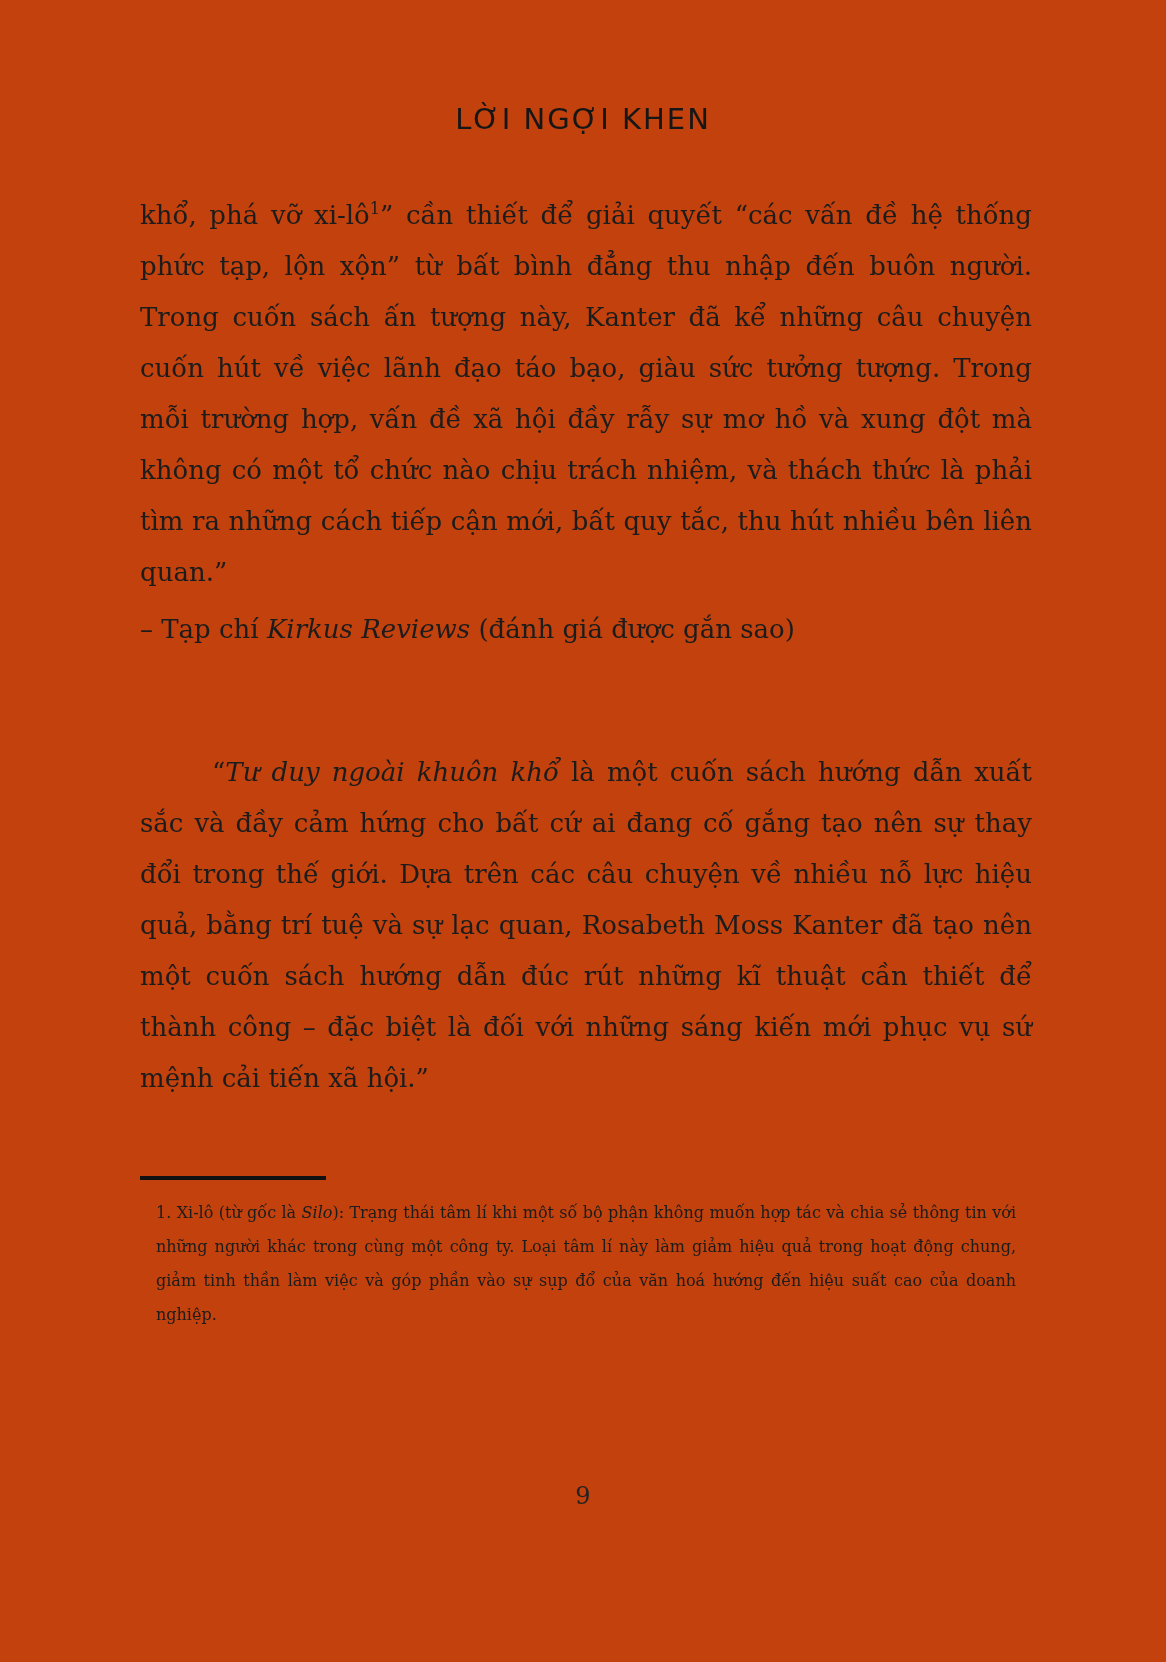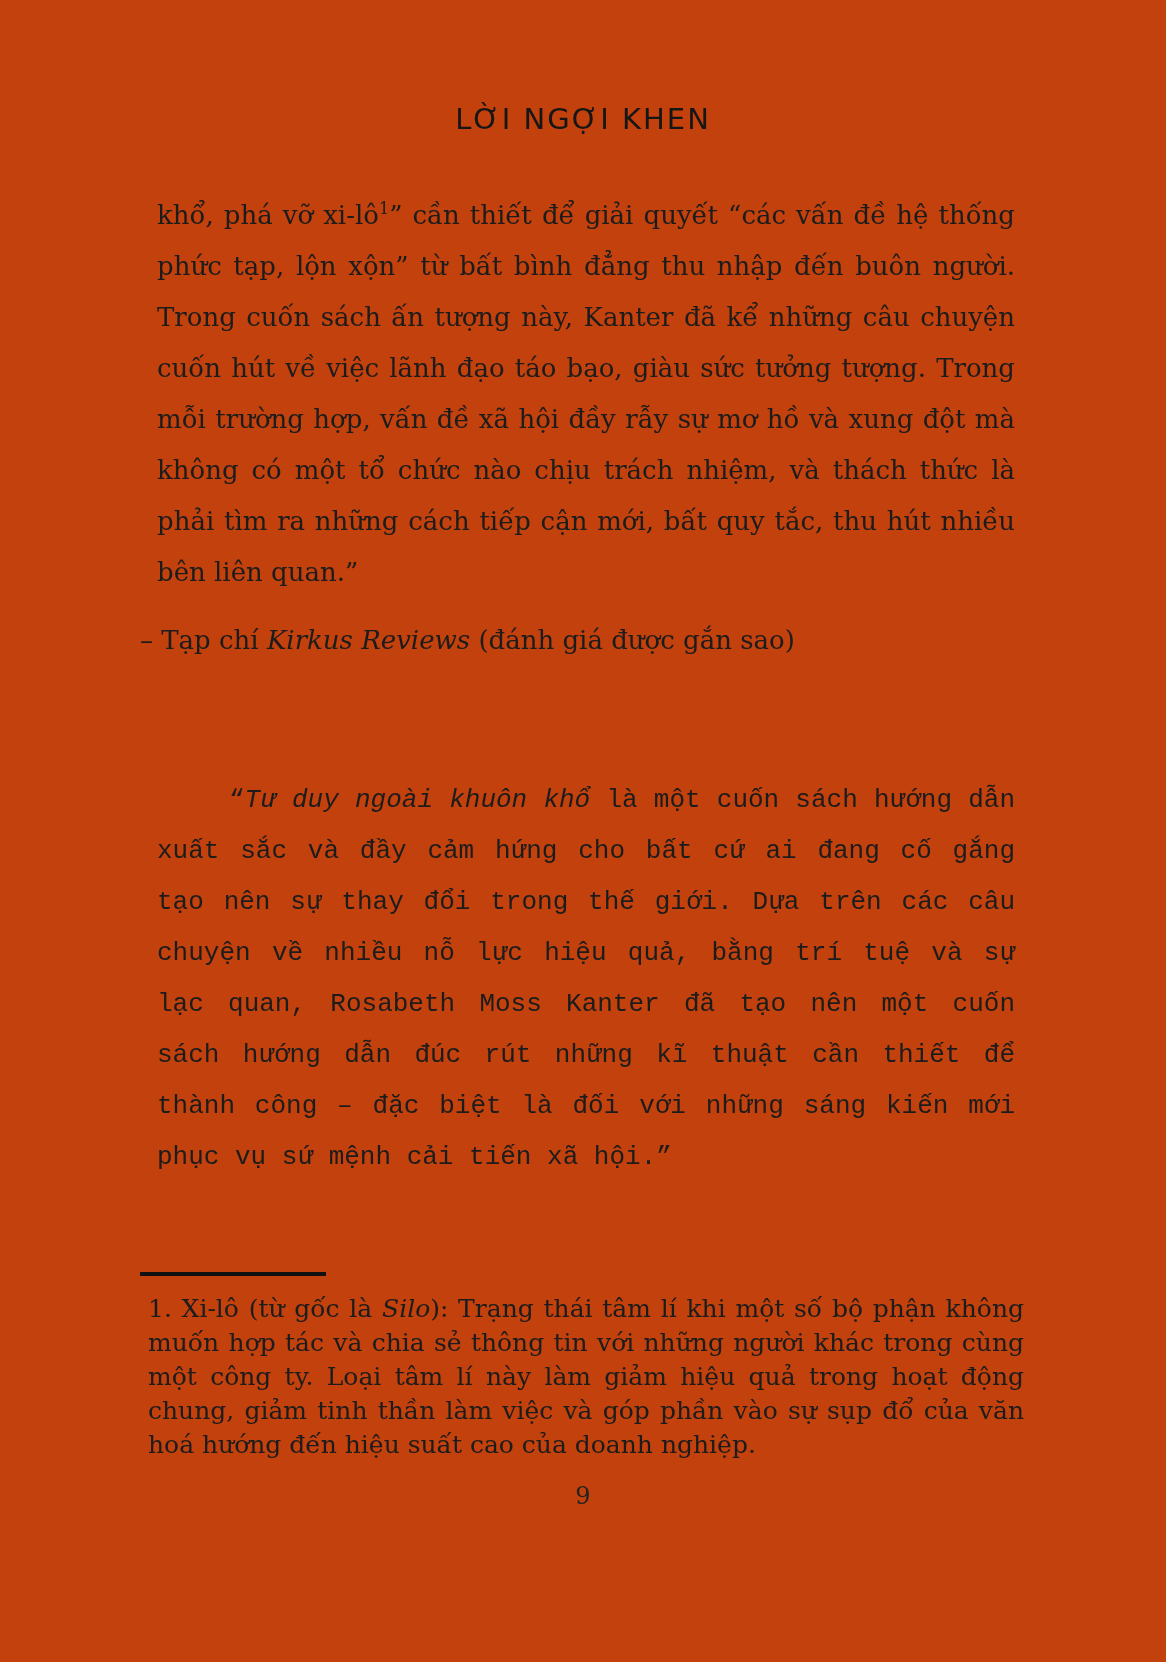--- a/index.html
+++ b/index.html
@@ -26,28 +26,27 @@
     letter-spacing: 2px;
     color: #161616;
   }
   .content {
     margin: 0 134px 0 140px;
     font-size: 26px;
   }
   .quote-body {
     text-align: justify;
     line-height: 51px;
-    margin: 17px;
+    margin: 0;
   }
   .quote-body.first {
     margin-top: 54px;
   }
   .quote-body.indented {
     text-indent: 72px;
-    font-family: Liberation Mono, monospace;
   }
   .attribution {
     text-align: left;
     line-height: 51px;
     margin: 6px 0 0 0;
   }
   .gap-large {
     height: 92px;
   }
   .attr-gap {
@@ -61,24 +60,24 @@
   .footnote-block {
     margin-top: 46px;
   }
   .footnote-rule {
     width: 186px;
     height: 4px;
     background: #111111;
     margin-bottom: 16px;
   }
   .footnote-text {
-    font-size: 25px;
+    font-size: 16px;
     line-height: 34px;
     text-align: justify;
-    margin: 8px;
+    margin: 16px;
   }
   .page-number {
     position: absolute;
     left: 0;
     right: 0;
     bottom: 152px;
     text-align: center;
     font-size: 24px;
     color: #222222;
   }

